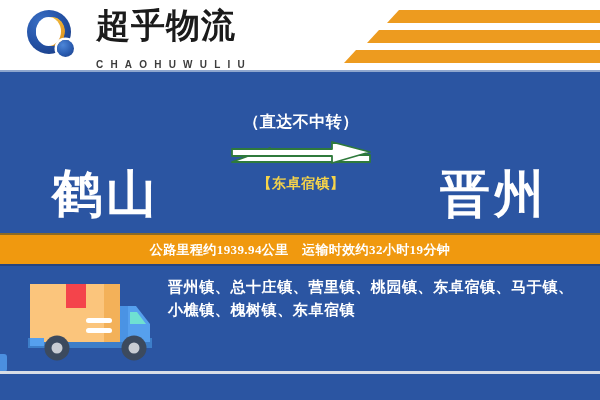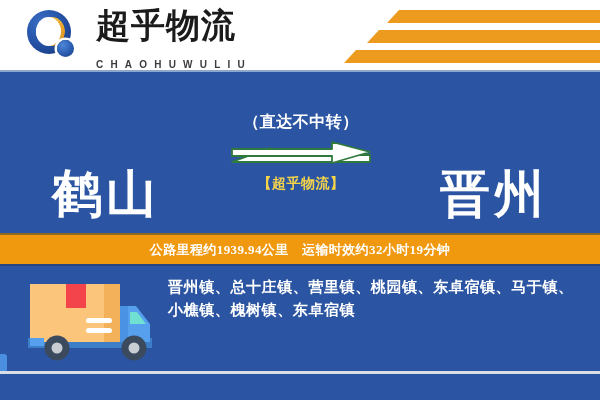--- a/index.html
+++ b/index.html
@@ -256,21 +256,21 @@
     <div class="mid">
       <div class="mid-top">（直达不中转）</div>
 
       <div class="arrow-wrap">
         <svg width="150" height="32" viewBox="0 0 150 32" xmlns="http://www.w3.org/2000/svg">
           <polygon points="6,23 44,9 44,16 144,16 144,23" fill="#ffffff" stroke="#2f7a3c" stroke-width="1.8" stroke-linejoin="round"></polygon>
           <polygon points="144,9 106,-1 106,6 6,6 6,13 106,13 106,20" fill="#ffffff" stroke="#2f7a3c" stroke-width="1.8" stroke-linejoin="round" transform="translate(0,4)"></polygon>
         </svg>
       </div>
 
-      <div class="mid-bottom">【超乎物流】</div>
+      <div class="mid-bottom">【东卓宿镇】</div>
     </div>
 
     <div class="city dest">晋州</div>
   </div>
 
   <div class="infobar">
     <div class="infobar-text">公路里程约1939.94公里　运输时效约32小时19分钟</div>
   </div>
 
   <div class="bottom">

